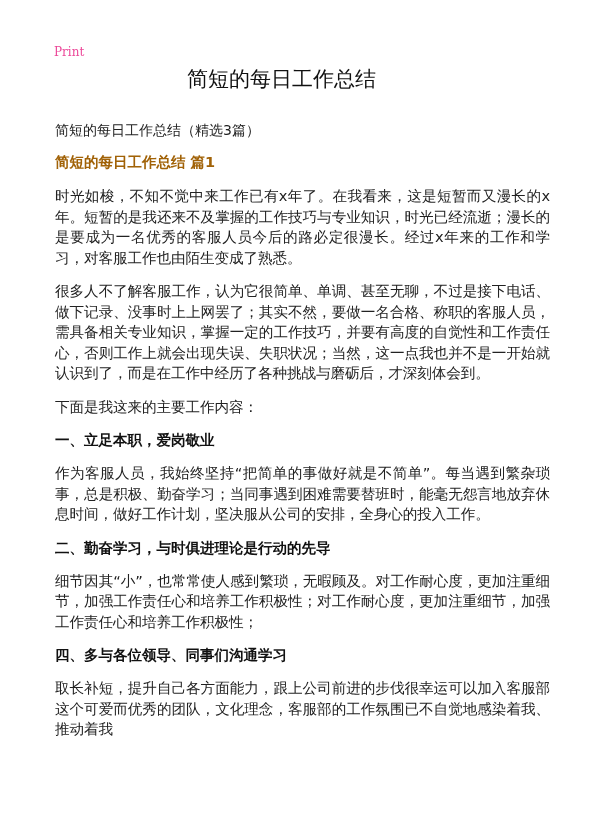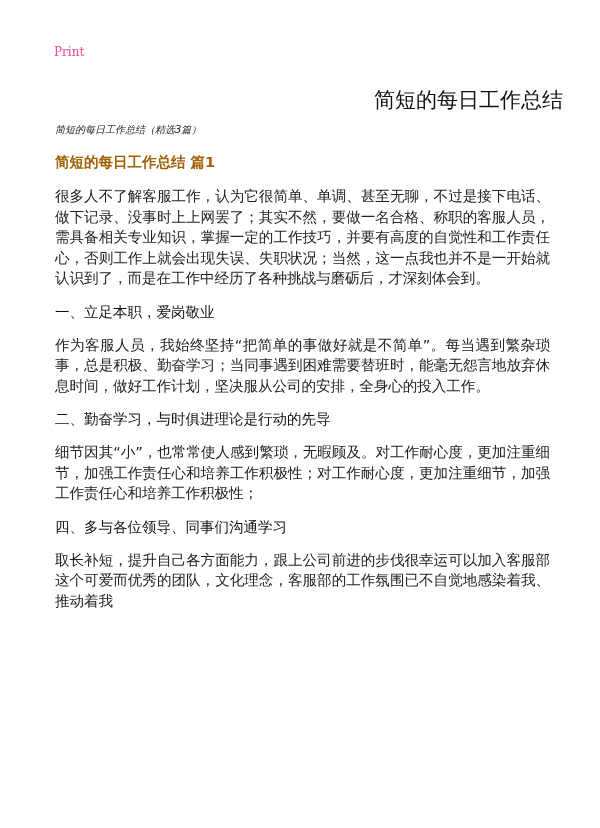--- a/index.html
+++ b/index.html
@@ -1,39 +1,41 @@
 <!DOCTYPE html>
 <html><head>
 <meta charset="utf-8">
 <style>
   html, body { margin: 0; padding: 0; background: #ffffff; }
   body { width: 600px; height: 828px; overflow: hidden; position: relative;
          font-family: "DejaVu Sans", sans-serif; color: #1a1a1a; }
   .print { position: absolute; left: 54px; top: 45px; font-family: "DejaVu Serif", serif;
            font-size: 12px; color: #ec4899; }
-  .title { position: absolute; left: 0; width: 563px; top: 86px; text-align: right;
+  .title { position: absolute; left: 0; width: 563px; top: 65px; text-align: center;
            font-size: 21px; color: #111; margin: 0; font-weight: normal; }
   .content { position: absolute; left: 55px; top: 120px; width: 495px; }
-  .subtitle { font-size: 10px; line-height: 20px; margin: 0 0 12px 0; color: #222; font-style: italic; }
+  .subtitle { font-size: 14px; line-height: 20px; margin: 0 0 12px 0; color: #222; }
   .part-title { font-size: 14.5px; font-weight: bold; line-height: 20px; margin: 0 0 14px 0; color: #a16207; }
   p.para { font-size: 14.6px; line-height: 20.5px; margin: 0 0 13px 0; color: #222;
            text-align: justify; letter-spacing: -0.1px; }
-  h3.section { font-size: 14.5px; font-weight: normal; line-height: 20px; margin: 0 0 13px 0; color: #111; }
+  h3.section { font-size: 14.5px; font-weight: bold; line-height: 20px; margin: 0 0 13px 0; color: #111; }
 </style>
 </head>
 <body>
 
 <div class="print">Print</div>
 
 <h1 class="title">简短的每日工作总结</h1>
 
 <div class="content">
   <div class="subtitle">简短的每日工作总结（精选3篇）</div>
   <div class="part-title">简短的每日工作总结 篇1</div>
 
+  <p class="para">时光如梭，不知不觉中来工作已有x年了。在我看来，这是短暂而又漫长的x年。短暂的是我还来不及掌握的工作技巧与专业知识，时光已经流逝；漫长的是要成为一名优秀的客服人员今后的路必定很漫长。经过x年来的工作和学习，对客服工作也由陌生变成了熟悉。</p>
   <p class="para">很多人不了解客服工作，认为它很简单、单调、甚至无聊，不过是接下电话、做下记录、没事时上上网罢了；其实不然，要做一名合格、称职的客服人员，需具备相关专业知识，掌握一定的工作技巧，并要有高度的自觉性和工作责任心，否则工作上就会出现失误、失职状况；当然，这一点我也并不是一开始就认识到了，而是在工作中经历了各种挑战与磨砺后，才深刻体会到。</p>
+  <p class="para">下面是我这来的主要工作内容：</p>
   <h3 class="section">一、立足本职，爱岗敬业</h3>
   <p class="para">作为客服人员，我始终坚持“把简单的事做好就是不简单”。每当遇到繁杂琐事，总是积极、勤奋学习；当同事遇到困难需要替班时，能毫无怨言地放弃休息时间，做好工作计划，坚决服从公司的安排，全身心的投入工作。</p>
   <h3 class="section">二、勤奋学习，与时俱进理论是行动的先导</h3>
   <p class="para">细节因其“小”，也常常使人感到繁琐，无暇顾及。对工作耐心度，更加注重细节，加强工作责任心和培养工作积极性；对工作耐心度，更加注重细节，加强工作责任心和培养工作积极性；</p>
   <h3 class="section">四、多与各位领导、同事们沟通学习</h3>
   <p class="para">取长补短，提升自己各方面能力，跟上公司前进的步伐很幸运可以加入客服部这个可爱而优秀的团队，文化理念，客服部的工作氛围已不自觉地感染着我、推动着我</p>
 </div>
 
 </body></html>

